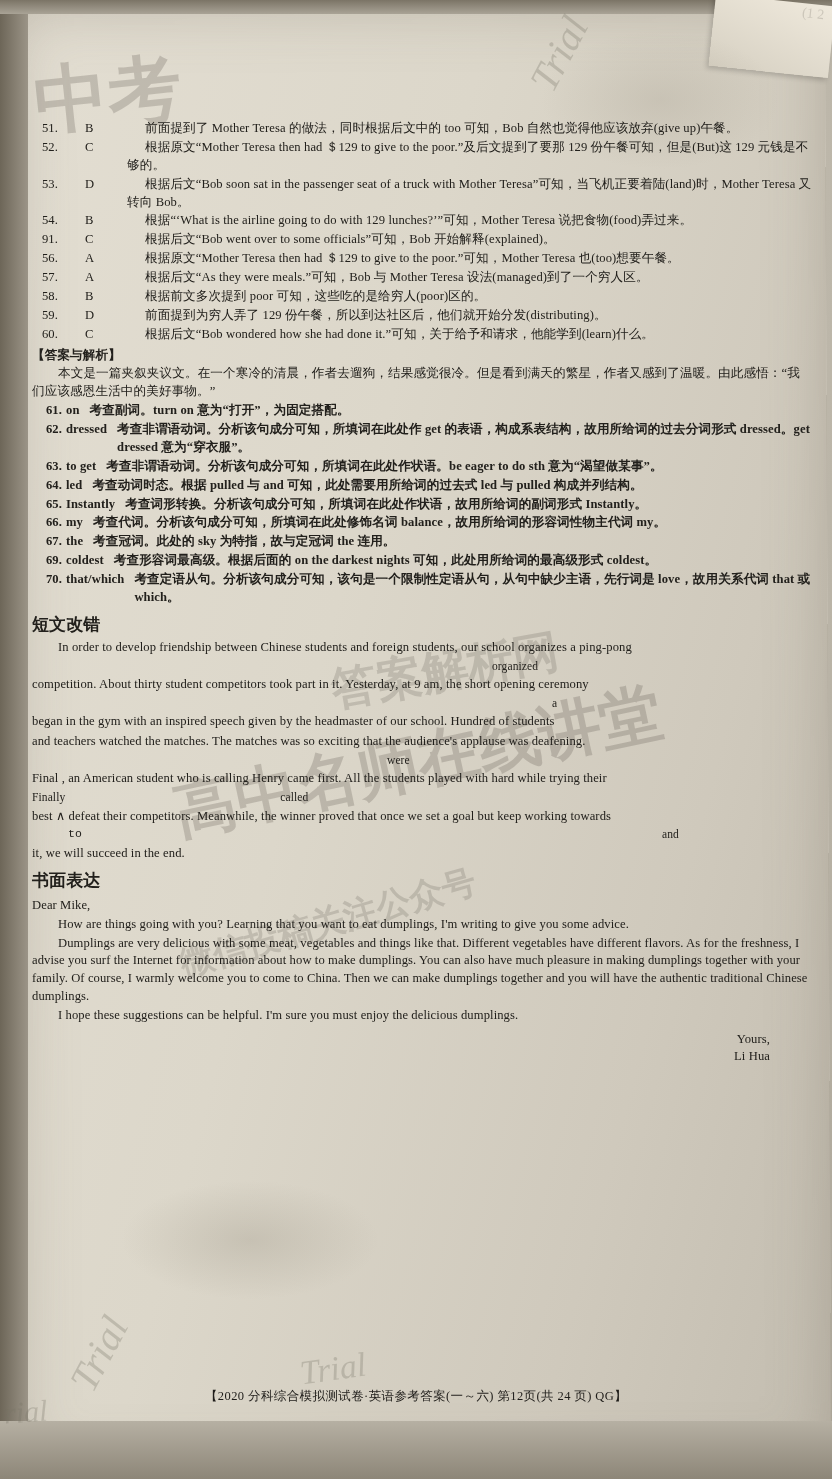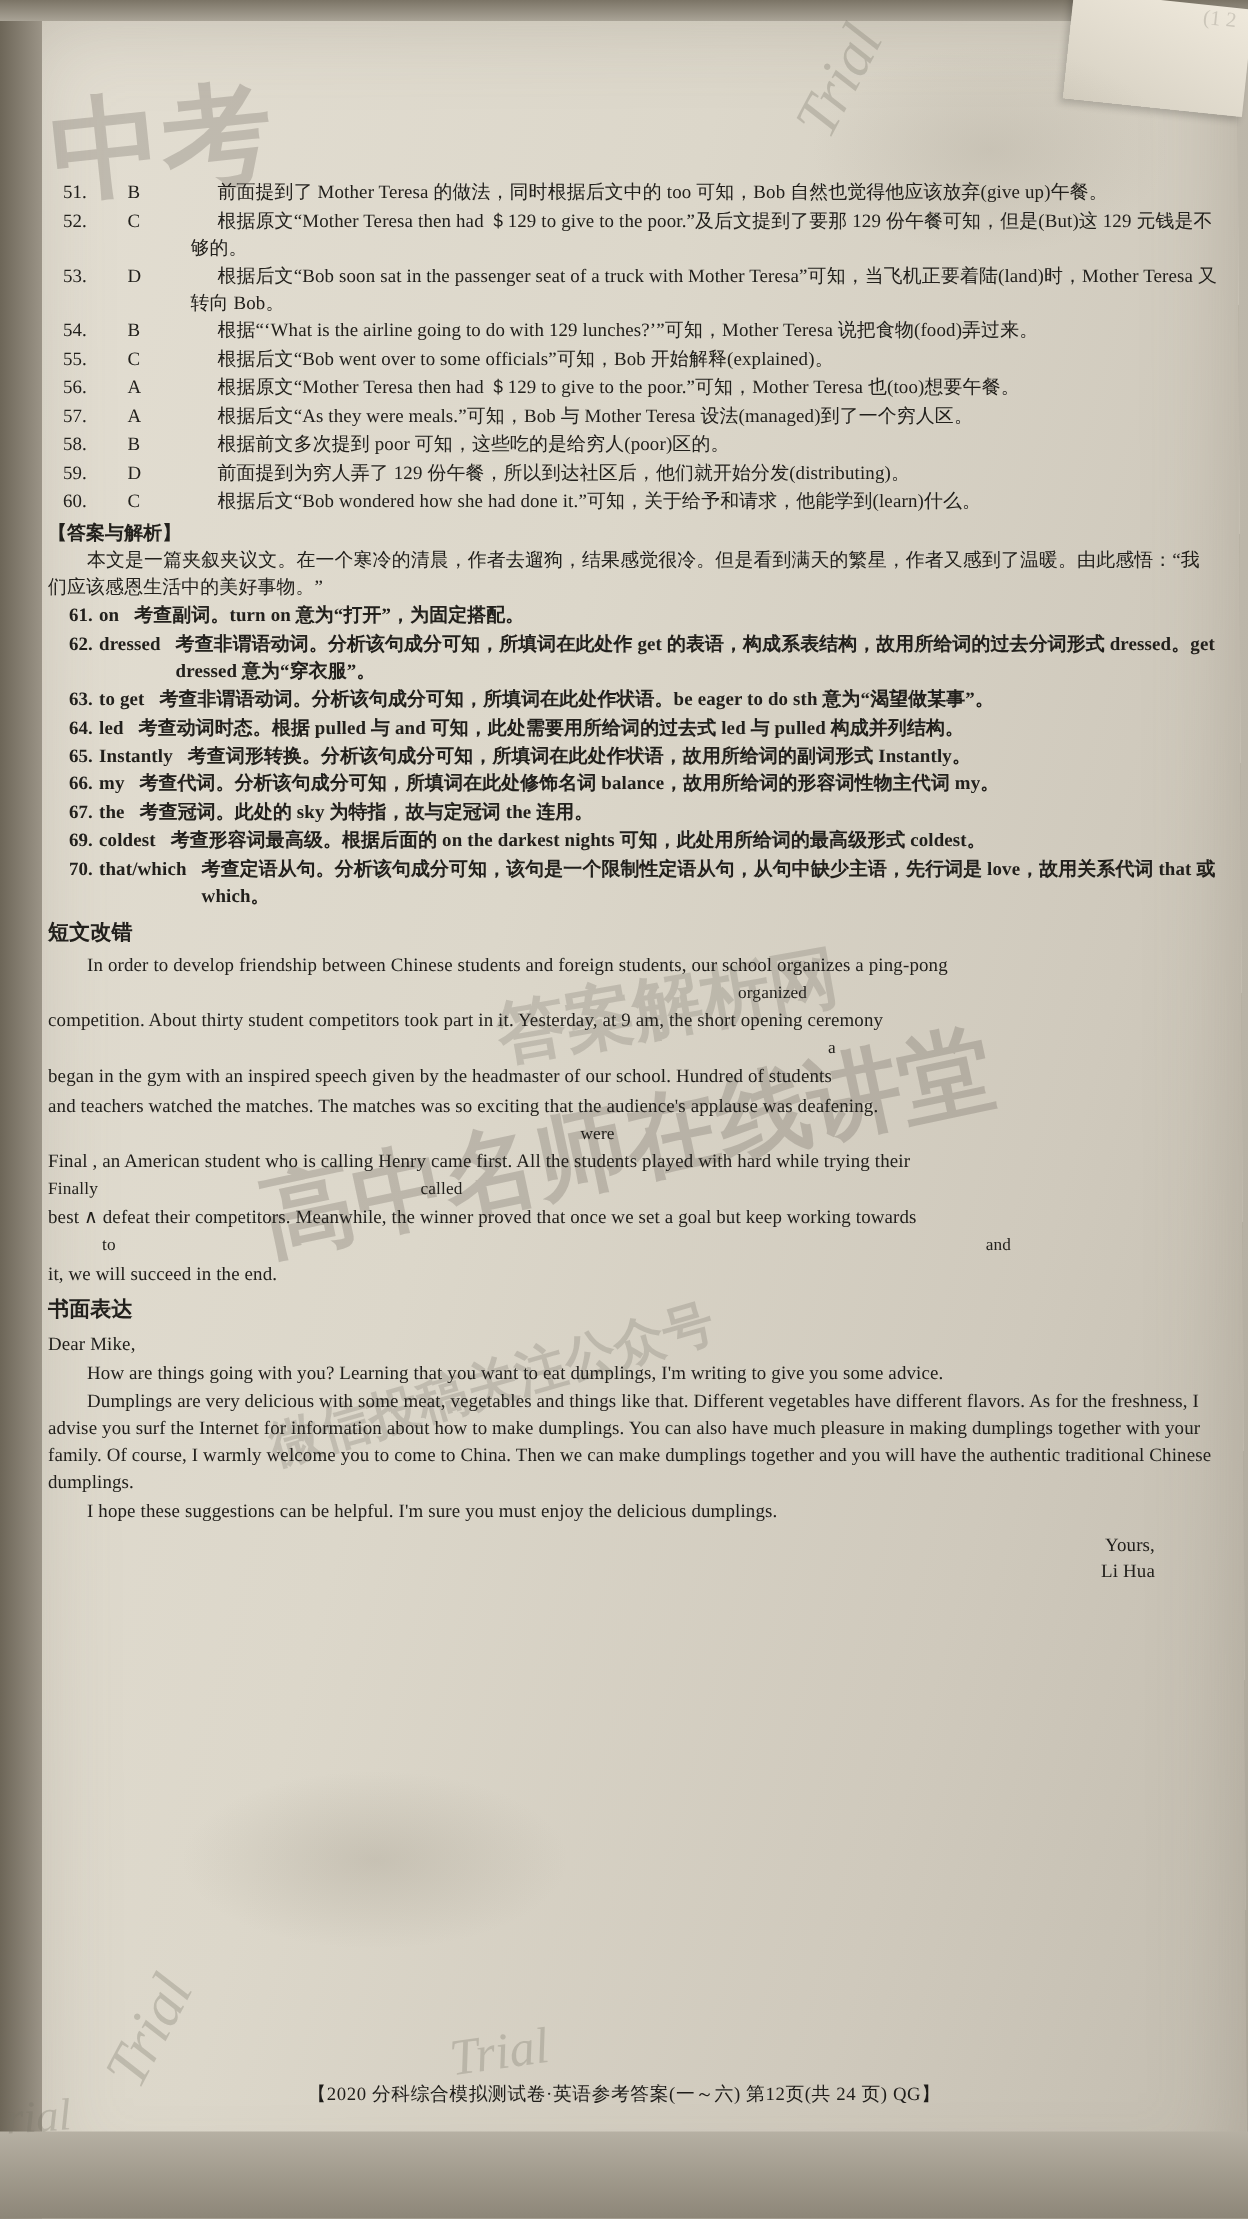--- a/index.html
+++ b/index.html
@@ -44,21 +44,21 @@
   .ans-line{display:flex;margin-bottom:1px;gap:24px;}
   .ans-no{width:26px;flex:0 0 26px;text-align:right;padding-right:3px;}
   .ans-key{width:18px;flex:0 0 18px;text-align:left;}
   .ans-txt{flex:1;text-indent:18px;}
   .hdr{font-weight:bold;margin:3px 0 1px 0;}
   .para{text-indent:26px;margin:0 0 1px 0;}
   .gram{display:flex;margin-bottom:1px;font-weight:bold;}
   .gram-no{width:30px;flex:0 0 30px;text-align:right;padding-right:4px;}
   .gram-word{flex:0 0 auto;padding-right:10px;}
   .gram-txt{flex:1;}
-  .sec-title{font-weight:bold;margin:6px 0 2px 0;font-size:14px;}
+  .sec-title{font-weight:bold;margin:6px 0 2px 0;font-size:17px;}
   
   .corr{margin-top:2px;}
   .corr p{margin:0 0 2px 0;}
   .corr .ind{text-indent:26px;}
   .subline{display:flex;font-size:11.5px;margin:-1px 0 2px 0;color:#23211d;}
   .writing{margin-top:4px;}
   .writing p{margin:0 0 1px 0;}
   .sig{text-align:right;padding-right:42px;line-height:1.35;margin-top:6px;}
   
   #footer{
@@ -119,21 +119,21 @@
         <span class="ans-no">53.</span>
         <span class="ans-key">D</span>
         <span class="ans-txt">根据后文“Bob soon sat in the passenger seat of a truck with Mother Teresa”可知，当飞机正要着陆(land)时，Mother Teresa 又转向 Bob。</span>
       </div>
       <div class="ans-line">
         <span class="ans-no">54.</span>
         <span class="ans-key">B</span>
         <span class="ans-txt">根据“‘What is the airline going to do with 129 lunches?’”可知，Mother Teresa 说把食物(food)弄过来。</span>
       </div>
       <div class="ans-line">
-        <span class="ans-no">55.</span>
+        <span class="ans-no">91.</span>
         <span class="ans-key">C</span>
         <span class="ans-txt">根据后文“Bob went over to some officials”可知，Bob 开始解释(explained)。</span>
       </div>
       <div class="ans-line">
         <span class="ans-no">56.</span>
         <span class="ans-key">A</span>
         <span class="ans-txt">根据原文“Mother Teresa then had ＄129 to give to the poor.”可知，Mother Teresa 也(too)想要午餐。</span>
       </div>
       <div class="ans-line">
         <span class="ans-no">57.</span>
@@ -217,21 +217,21 @@
       <p>began in the gym with an      inspired      speech given by the headmaster of our school.  Hundred of students</p>
       <p>and teachers watched the matches. The matches  was  so exciting that the audience's applause was deafening.</p>
       <div class="subline" style="padding-left:355px;">were</div>
       <p>Final , an American student who is calling Henry came first. All the students played  with  hard while trying their</p>
       <div class="subline">
         <span>Finally</span>
         <span style="padding-left:215px;">called</span>
       </div>
       <p>best ∧ defeat their competitors. Meanwhile, the winner proved that once we set a goal but keep working towards</p>
       <div class="subline">
-        <span style="padding-left:36px;">to</span>
+        <span style="padding-left:36px;font-family:Liberation Mono, monospace;">to</span>
         <span style="padding-left:580px;">and</span>
       </div>
       <p>it, we will succeed in the end.</p>
     </div>
 
     <div class="sec-title">书面表达</div>
     <div class="writing">
       <p>Dear Mike,</p>
       <p class="para">How are things going with you? Learning that you want to eat dumplings, I'm writing to give you some advice.</p>
       <p class="para">Dumplings are very delicious with some meat, vegetables and things like that. Different vegetables have different flavors. As for the freshness, I advise you surf the Internet for information about how to make dumplings. You can also have much pleasure in making dumplings together with your family. Of course, I warmly welcome you to come to China. Then we can make dumplings together and you will have the authentic traditional Chinese dumplings.</p>

